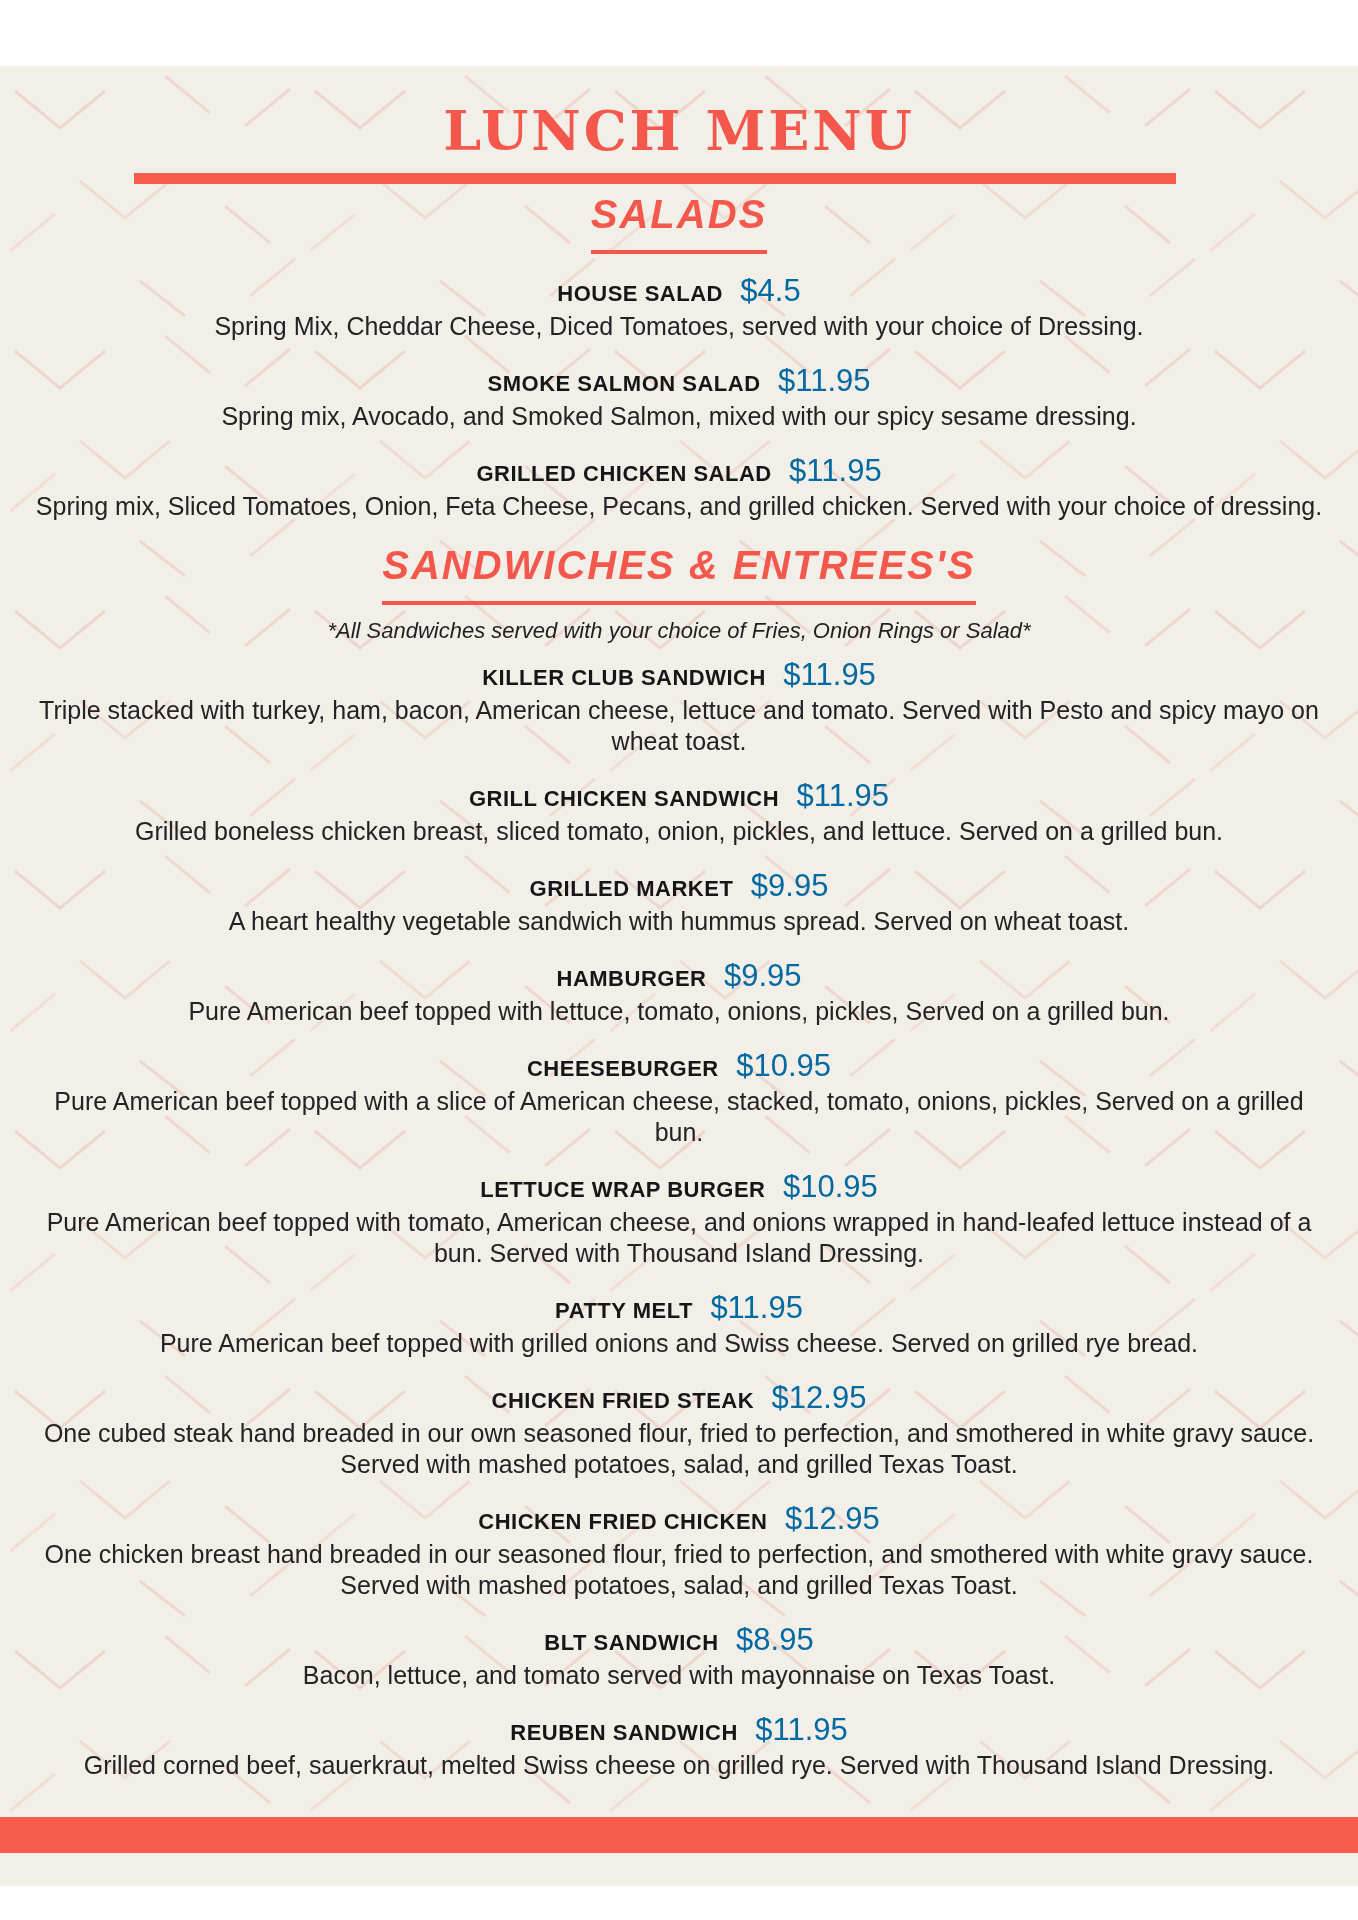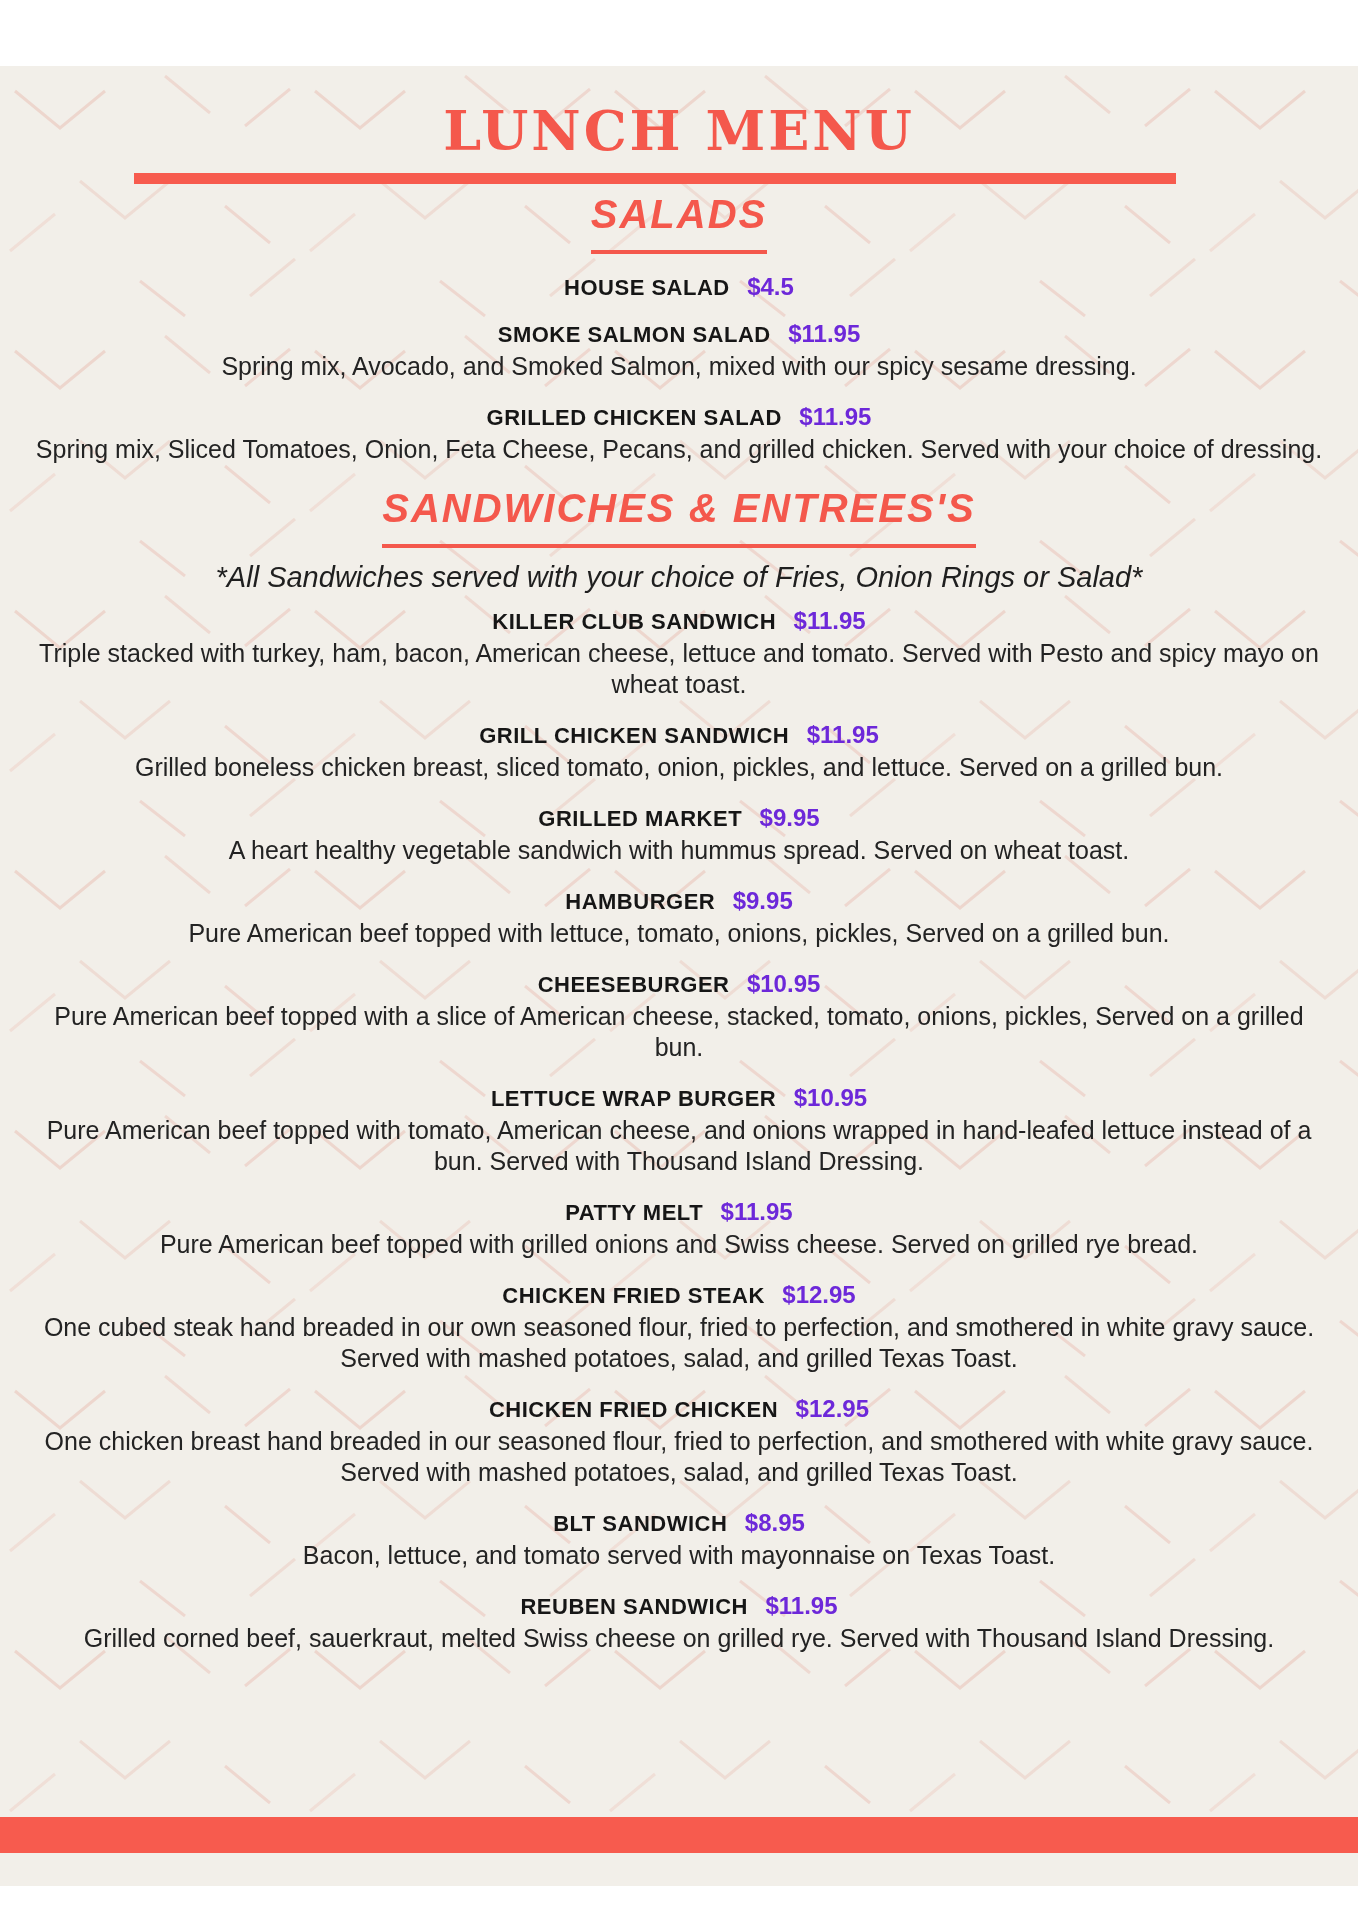--- a/index.html
+++ b/index.html
@@ -58,40 +58,40 @@
     font-style: italic;
     font-weight: bold;
     letter-spacing: 2px;
     color: #f4584c;
     border-bottom: 4px solid #f4584c;
     padding-bottom: 16px;
   }
   .section-note {
     margin: 14px auto 0 auto;
     font-style: italic;
-    font-size: 29px;
+    font-size: 22px;
     line-height: 1.05;
     color: #1f1f1f;
     max-width: 1300px;
   }
   .items { margin-top: 21px; }
   .items.sandwich-items { margin-top: 17px; }
   .item { margin: 0 auto 23px auto; }
   .item-head { line-height: 1.0; }
   .item-name {
     font-weight: bold;
     font-size: 22px;
     letter-spacing: 0.5px;
     color: #161616;
   }
   .item-price {
-    font-weight: bold;
-    font-size: 24px;
+    font-weight: normal;
+    font-size: 31px;
     margin-left: 13px;
-    color: #6d28d9;
+    color: #0369a1;
   }
   .item-desc {
     margin: 5px auto 0 auto;
     max-width: 1300px;
     font-size: 25px;
     line-height: 31px;
     color: #232323;
   }
   .bottom-bar {
     position: absolute;
@@ -134,20 +134,21 @@
 
       <h2 class="section-header">SALADS</h2>
 
       <div class="items">
 
         <div class="item">
           <div class="item-head">
             <span class="item-name">HOUSE SALAD</span>
             <span class="item-price">$4.5</span>
           </div>
+          <p class="item-desc">Spring Mix, Cheddar Cheese, Diced Tomatoes, served with your choice of Dressing.</p>
         </div>
 
         <div class="item">
           <div class="item-head">
             <span class="item-name">SMOKE SALMON SALAD</span>
             <span class="item-price">$11.95</span>
           </div>
           <p class="item-desc">Spring mix, Avocado, and Smoked Salmon, mixed with our spicy sesame dressing.</p>
         </div>
 

